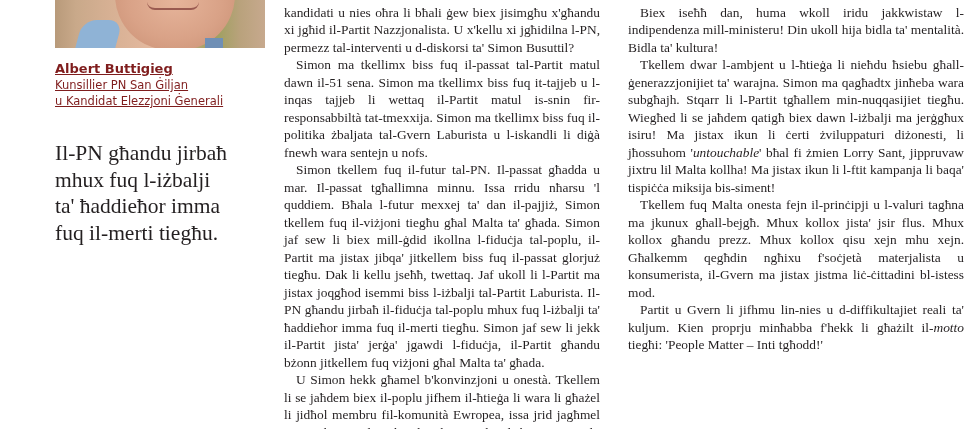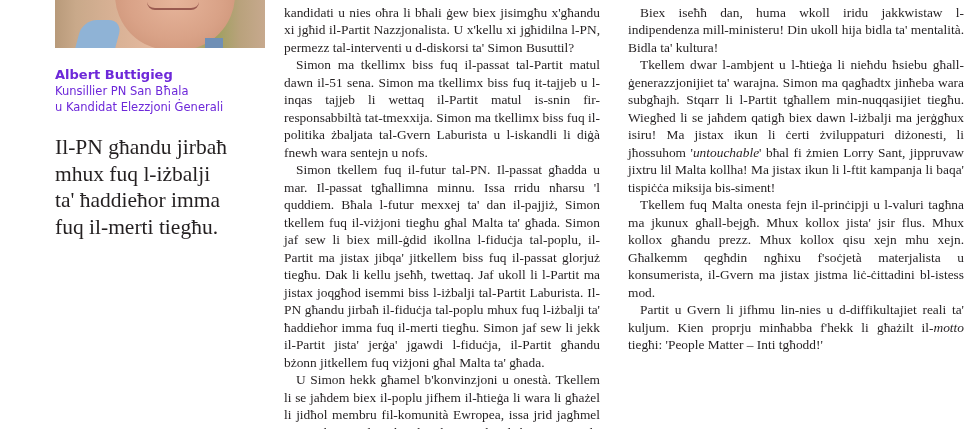--- a/index.html
+++ b/index.html
@@ -3,44 +3,44 @@
 <meta charset="utf-8">
 <style>
   html, body { margin:0; padding:0; }
   body { width:980px; height:429px; overflow:hidden; background:#ffffff; position:relative; font-family:"Liberation Serif", serif; color:#231f20; }
   .photo { position:absolute; left:55px; top:0; width:210px; height:48px; overflow:hidden;
     background:linear-gradient(90deg,#b89a7a 0%,#c9a98a 10%,#d6b093 25%,#e3b89e 45%,#d9a88e 60%,#9aa05a 75%,#b9a27c 88%,#c7a98e 100%); }
   .photo .shirt { position:absolute; left:24px; bottom:0; width:40px; height:28px; background:#8fb3d6; border-radius:14px 14px 0 0; transform:skewX(-15deg); }
   .photo .shirt2 { position:absolute; left:150px; bottom:0; width:18px; height:10px; background:#6f8fb5; }
   .photo .face { position:absolute; left:60px; top:-20px; width:120px; height:70px; background:radial-gradient(ellipse at 50% 30%,#e6b49a 0%,#d9a287 55%,#c88e72 100%); border-radius:0 0 55px 55px; }
   .photo .mouth { position:absolute; left:92px; top:2px; width:52px; height:6px; border-bottom:2px solid #9a5a50; border-radius:0 0 30px 30px; }
-  .caption { position:absolute; left:55px; top:67px; width:210px; font-family:"DejaVu Sans", sans-serif; color:#6d28d9; }
+  .caption { position:absolute; left:55px; top:61px; width:210px; font-family:"DejaVu Sans", sans-serif; color:#7f1d1d;text-decoration:underline; }
   .caption .name { font-weight:bold; font-size:13px; line-height:16px; }
   .caption .role { font-size:11.5px; line-height:16px; }
-  .pull { position:absolute; left:55px; top:134px; width:200px; font-size:21.5px; line-height:26.5px; color:#231f20; }
+  .pull { position:absolute; left:55px; top:140px; width:200px; font-size:21.5px; line-height:26.5px; color:#231f20; }
   .col { position:absolute; top:0; font-size:13.4px; line-height:17.5px; text-align:justify; }
   .col p { margin:0; }
   .col p.ind { text-indent:12px; }
   .col1 { left:284px; width:316px; top:-14px; }
   .col2 { left:628px; width:336px; top:-14px; }
   .col i { }
 </style>
 </head>
 <body>
 
 <div class="photo">
   <div class="face"></div>
   <div class="mouth"></div>
   <div class="shirt"></div>
   <div class="shirt2"></div>
 </div>
 
 <div class="caption">
   <div class="name">Albert Buttigieg</div>
-  <div class="role">Kunsillier PN San Bħala</div>
+  <div class="role">Kunsillier PN San Ġiljan</div>
   <div class="role">u Kandidat Elezzjoni Ġenerali</div>
 </div>
 
 <div class="pull">
   <div>Il-PN għandu jirbaħ</div>
   <div>mhux fuq l-iżbalji</div>
   <div>ta' ħaddieħor imma</div>
   <div>fuq il-merti tiegħu.</div>
 </div>
 

